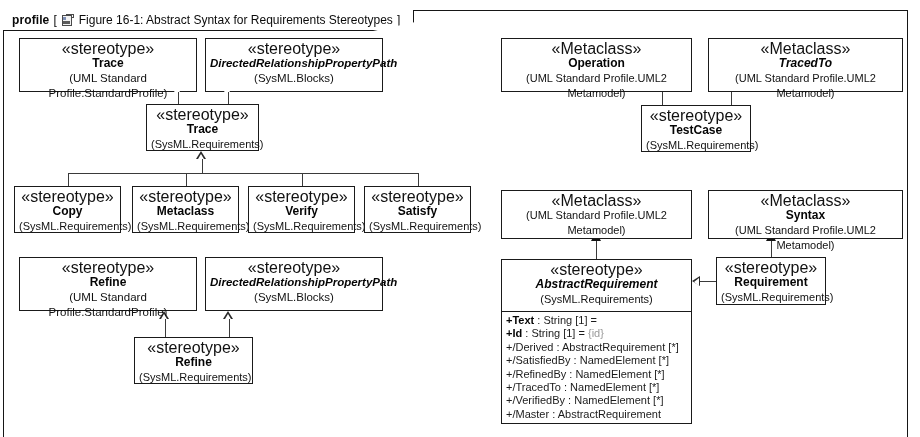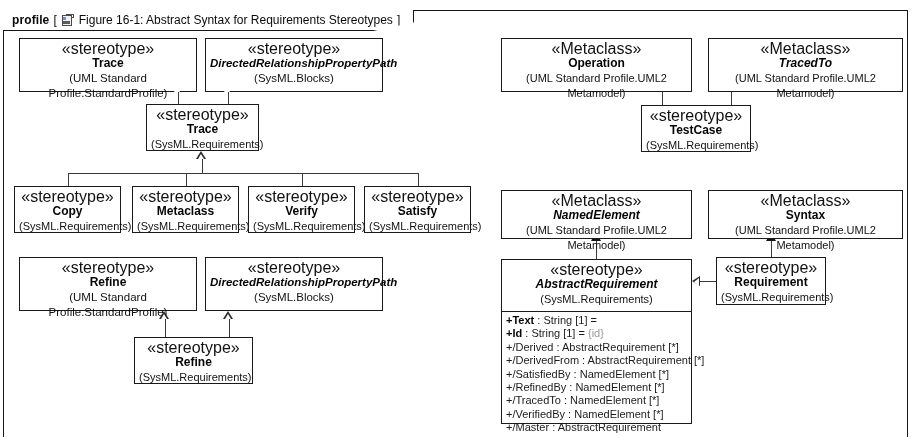--- a/index.html
+++ b/index.html
@@ -358,21 +358,20 @@
 
   <div class="ln vln" style="left:661.5px; top:85px; height:13px;"></div>
   <div class="arr-up" style="left:657px; top:76px;"></div>
 
   <div class="ln vln" style="left:730.5px; top:85px; height:13px;"></div>
   <div class="arr-up" style="left:726px; top:76px;"></div>
 
   <div class="node" style="left:501px; top:183px; width:191px; height:49px;">
     <div class="hdr">
       <span class="guill">«Metaclass»</span>
-      <span class="nm ital">NamedElement</span>
       <span class="qual" style="font-size:11px;">(UML Standard Profile.UML2 Metamodel)</span>
     </div>
   </div>
 
   <div class="node" style="left:708px; top:183px; width:195px; height:49px;">
     <div class="hdr">
       <span class="guill">«Metaclass»</span>
       <span class="nm">Syntax</span>
       <span class="qual" style="font-size:11px;">(UML Standard Profile.UML2 Metamodel)</span>
     </div>
@@ -381,21 +380,20 @@
   <div class="node" style="left:501px; top:252px; width:191px; height:165px;">
     <div class="hdr">
       <span class="guill">«stereotype»</span>
       <span class="nm ital">AbstractRequirement</span>
       <span class="qual" style="font-size:11px;">(SysML.Requirements)</span>
     </div>
     <div class="attrs">
       <span class="at"><b>+</b><b>Text</b><span> : String [1] =</span><span class="dim"></span></span>
       <span class="at"><b>+</b><b>Id</b><span> : String [1] = </span><span class="dim">{id}</span></span>
       <span class="at"><span>+</span><span>/Derived</span><span> : AbstractRequirement [*]</span></span>
-      <span class="at"><span>+</span><span>/DerivedFrom</span><span> : AbstractRequirement [*]</span></span>
       <span class="at"><span>+</span><span>/SatisfiedBy</span><span> : NamedElement [*]</span></span>
       <span class="at"><span>+</span><span>/RefinedBy</span><span> : NamedElement [*]</span></span>
       <span class="at"><span>+</span><span>/TracedTo</span><span> : NamedElement [*]</span></span>
       <span class="at"><span>+</span><span>/VerifiedBy</span><span> : NamedElement [*]</span></span>
       <span class="at"><span>+</span><span>/Master</span><span> : AbstractRequirement</span></span>
     </div>
   </div>
 
   <div class="node" style="left:716px; top:250px; width:110px; height:48px;">
     <div class="hdr">

